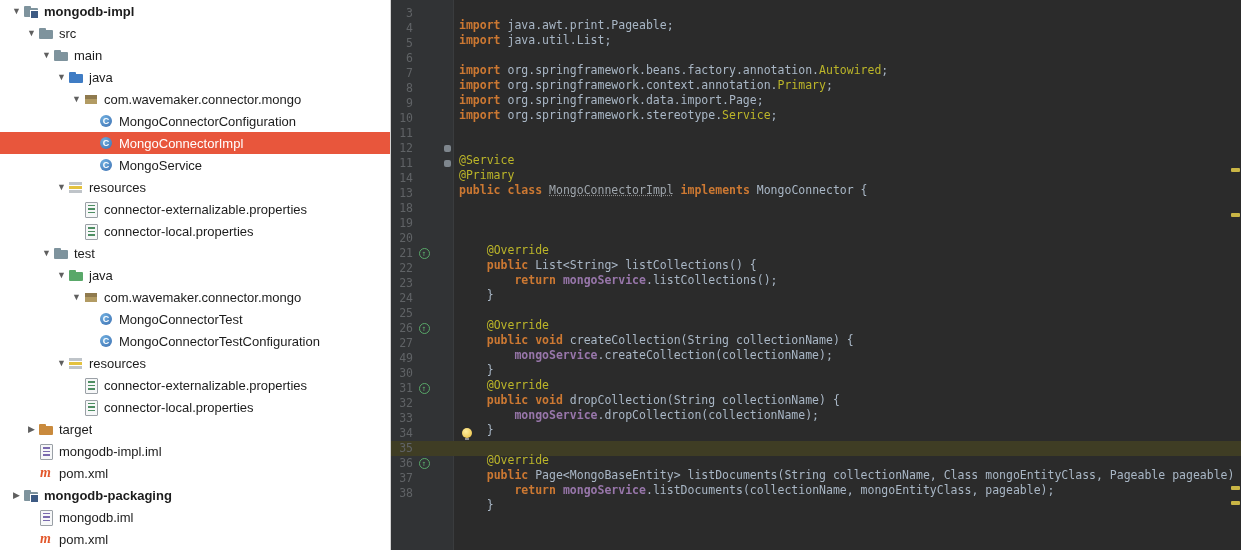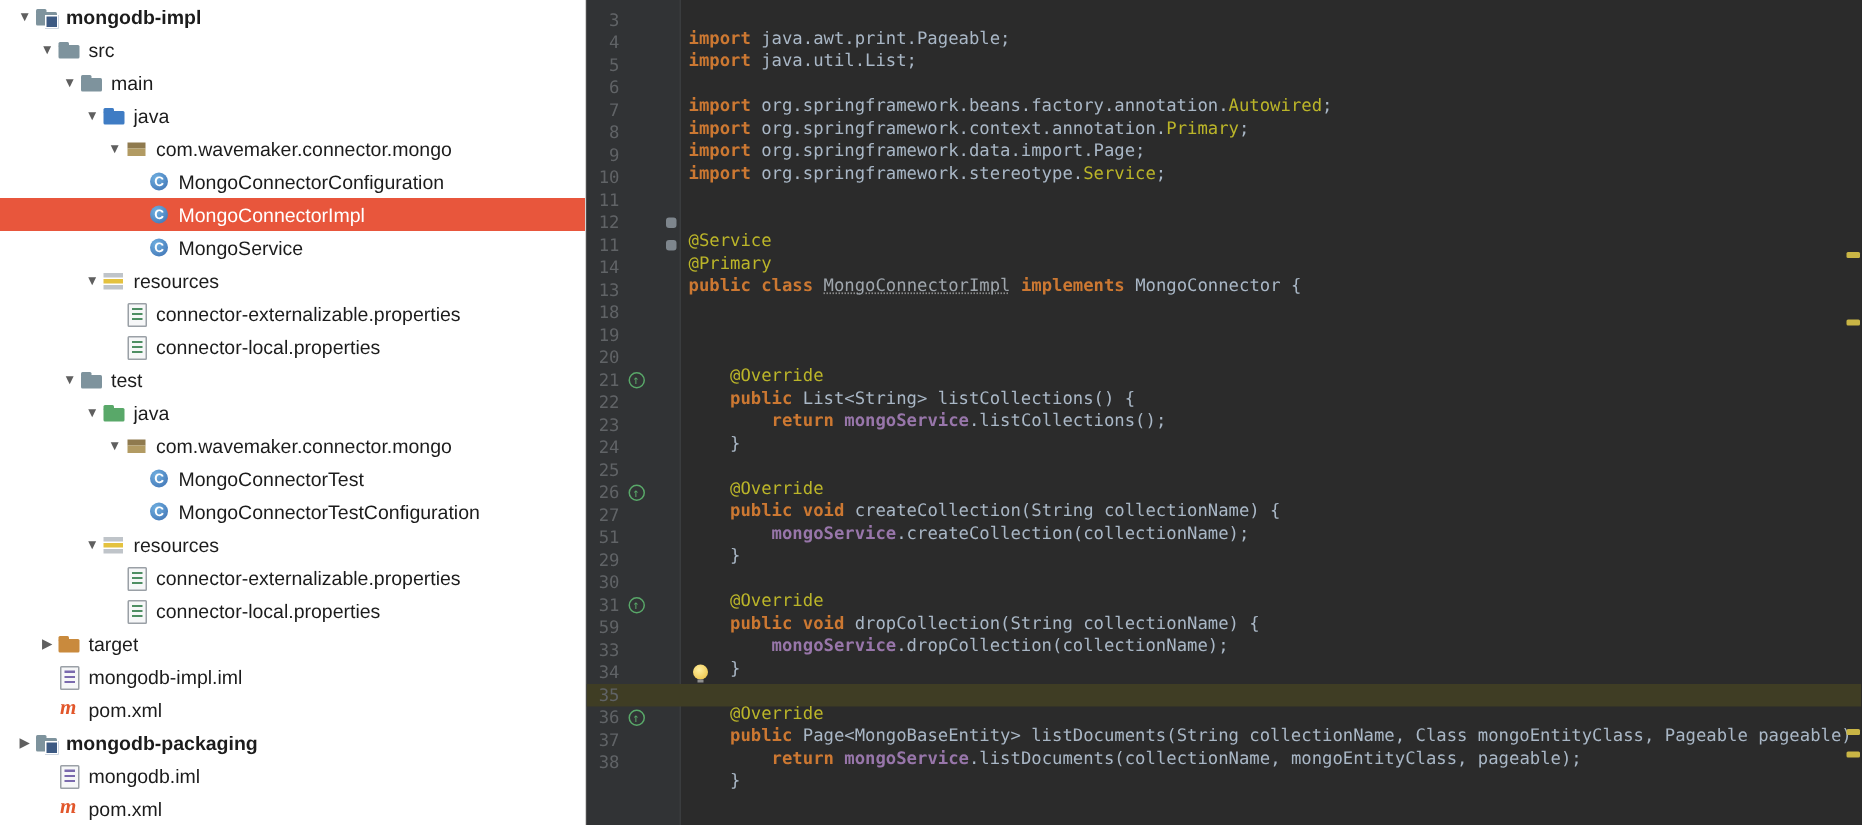--- a/index.html
+++ b/index.html
@@ -231,25 +231,24 @@
         <div class="code-line"><span class="gut-num">18</span><span class="gut-icon"></span><span class="gut-fold"></span><span class="code-text"></span></div>
         <div class="code-line"><span class="gut-num">19</span><span class="gut-icon"></span><span class="gut-fold"></span><span class="code-text"></span></div>
         <div class="code-line"><span class="gut-num">20</span><span class="gut-icon"></span><span class="gut-fold"></span><span class="code-text"><span class="tk-p">    </span><span class="tk-a">@Override</span></span></div>
         <div class="code-line"><span class="gut-num">21</span><span class="gut-icon"><i class="ovr">↑</i></span><span class="gut-fold"></span><span class="code-text"><span class="tk-p">    </span><span class="tk-k">public</span><span class="tk-p"> List&lt;String&gt; listCollections() {</span></span></div>
         <div class="code-line"><span class="gut-num">22</span><span class="gut-icon"></span><span class="gut-fold"></span><span class="code-text"><span class="tk-p">        </span><span class="tk-k">return</span><span class="tk-p"> </span><span class="tk-f">mongoService</span><span class="tk-p">.listCollections();</span></span></div>
         <div class="code-line"><span class="gut-num">23</span><span class="gut-icon"></span><span class="gut-fold"></span><span class="code-text"><span class="tk-p">    }</span></span></div>
         <div class="code-line"><span class="gut-num">24</span><span class="gut-icon"></span><span class="gut-fold"></span><span class="code-text"></span></div>
         <div class="code-line"><span class="gut-num">25</span><span class="gut-icon"></span><span class="gut-fold"></span><span class="code-text"><span class="tk-p">    </span><span class="tk-a">@Override</span></span></div>
         <div class="code-line"><span class="gut-num">26</span><span class="gut-icon"><i class="ovr">↑</i></span><span class="gut-fold"></span><span class="code-text"><span class="tk-p">    </span><span class="tk-k">public void</span><span class="tk-p"> createCollection(String collectionName) {</span></span></div>
         <div class="code-line"><span class="gut-num">27</span><span class="gut-icon"></span><span class="gut-fold"></span><span class="code-text"><span class="tk-p">        </span><span class="tk-f">mongoService</span><span class="tk-p">.createCollection(collectionName);</span></span></div>
-        <div class="code-line"><span class="gut-num">51</span><span class="gut-icon"></span><span class="gut-fold"></span><span class="code-text"><span class="tk-p">    }</span></span></div>
-        <div class="code-line"><span class="gut-num">29</span><span class="gut-icon"></span><span class="gut-fold"></span><span class="code-text"></span></div>
+        <div class="code-line"><span class="gut-num">49</span><span class="gut-icon"></span><span class="gut-fold"></span><span class="code-text"><span class="tk-p">    }</span></span></div>
         <div class="code-line"><span class="gut-num">30</span><span class="gut-icon"></span><span class="gut-fold"></span><span class="code-text"><span class="tk-p">    </span><span class="tk-a">@Override</span></span></div>
         <div class="code-line"><span class="gut-num">31</span><span class="gut-icon"><i class="ovr">↑</i></span><span class="gut-fold"></span><span class="code-text"><span class="tk-p">    </span><span class="tk-k">public void</span><span class="tk-p"> dropCollection(String collectionName) {</span></span></div>
-        <div class="code-line"><span class="gut-num">59</span><span class="gut-icon"></span><span class="gut-fold"></span><span class="code-text"><span class="tk-p">        </span><span class="tk-f">mongoService</span><span class="tk-p">.dropCollection(collectionName);</span></span></div>
+        <div class="code-line"><span class="gut-num">32</span><span class="gut-icon"></span><span class="gut-fold"></span><span class="code-text"><span class="tk-p">        </span><span class="tk-f">mongoService</span><span class="tk-p">.dropCollection(collectionName);</span></span></div>
         <div class="code-line"><span class="gut-num">33</span><span class="gut-icon"></span><span class="gut-fold"></span><span class="code-text"><span class="tk-p">    }</span></span></div>
         <div class="code-line"><span class="gut-num">34</span><span class="gut-icon"></span><span class="gut-fold"></span><i class="bulb"></i><span class="code-text"></span></div>
         <div class="code-line hl"><span class="gut-num">35</span><span class="gut-icon"></span><span class="gut-fold"></span><span class="code-text"><span class="tk-p">    </span><span class="tk-a">@Override</span></span></div>
         <div class="code-line"><span class="gut-num">36</span><span class="gut-icon"><i class="ovr">↑</i></span><span class="gut-fold"></span><span class="code-text"><span class="tk-p">    </span><span class="tk-k">public</span><span class="tk-p"> Page&lt;MongoBaseEntity&gt; listDocuments(String collectionName, Class mongoEntityClass, Pageable pageable) {</span></span></div>
         <div class="code-line"><span class="gut-num">37</span><span class="gut-icon"></span><span class="gut-fold"></span><span class="code-text"><span class="tk-p">        </span><span class="tk-k">return</span><span class="tk-p"> </span><span class="tk-f">mongoService</span><span class="tk-p">.listDocuments(collectionName, mongoEntityClass, pageable);</span></span></div>
         <div class="code-line"><span class="gut-num">38</span><span class="gut-icon"></span><span class="gut-fold"></span><span class="code-text"><span class="tk-p">    }</span></span></div>
       </div>
     <div id="stripe" class="stripe">
         <i class="mark" style="top: 168px;"></i>
         <i class="mark" style="top: 213px;"></i>

